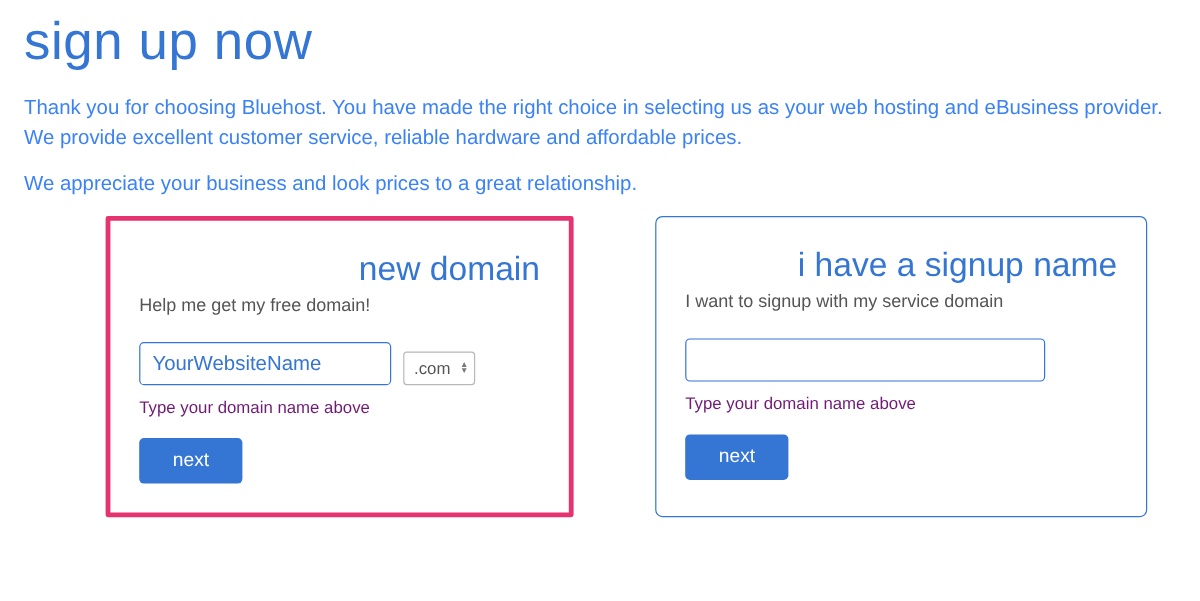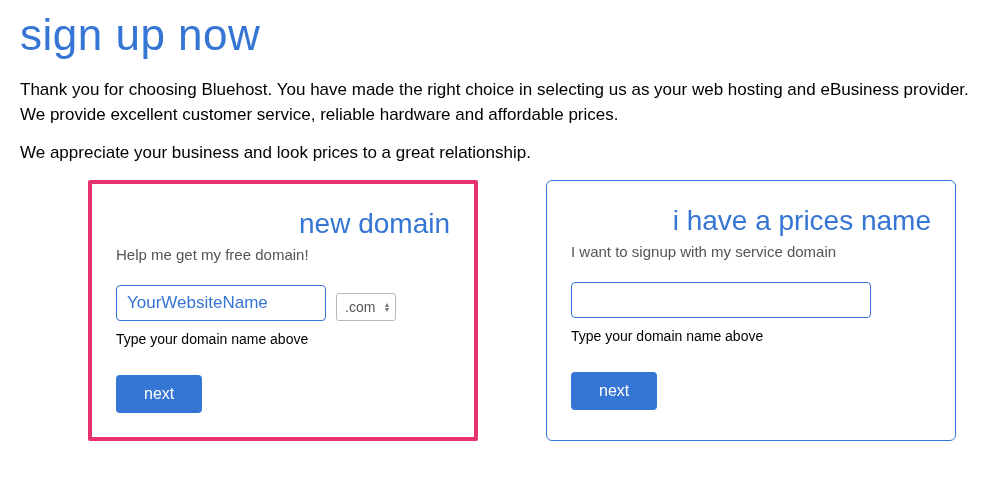--- a/index.html
+++ b/index.html
@@ -15,21 +15,21 @@
       font-weight: 300;
     }
     .page-title {
       color: #3575d3;
       font-size: 44px;
       font-weight: 300;
       margin-bottom: 18px;
       letter-spacing: 0.5px;
     }
     .intro-text {
-      color: #000000;
+      color: #3b82f6;
       font-size: 17px;
       line-height: 1.45;
       margin-bottom: 14px;
       font-weight: 300;
     }
     .cards-row {
       display: flex;
       gap: 68px;
       margin-top: 8px;
       padding-left: 68px;
@@ -112,23 +112,23 @@
       right: 5px;
       top: 50%;
       transform: translateY(-50%);
       display: flex;
       flex-direction: column;
       line-height: 5px;
       font-size: 7px;
       color: #777;
     }
     .hint-text {
-      color: #000000;
+      color: #701a75;
       font-size: 14px;
-      margin-bottom: 28px;
+      margin-bottom: 18px;
       font-weight: 300;
     }
     .next-button {
       background: #3575d3;
       color: #fff;
       border: none;
       border-radius: 4px;
       padding: 10px 28px;
       font-size: 16px;
       cursor: pointer;
@@ -159,21 +159,21 @@
             <span>▼</span>
           </span>
         </div>
       </div>
       <p class="hint-text">Type your domain name above</p>
       <button class="next-button">next</button>
     </div>
   </div>
 
   <div class="card card-existing">
-    <h2 class="card-title">i have a prices name</h2>
+    <h2 class="card-title">i have a signup name</h2>
     <p class="card-subtitle">I want to signup with my service domain</p>
     <div class="input-row">
       <input type="text" class="domain-input existing" value="" style="">
     </div>
     <p class="hint-text">Type your domain name above</p>
     <button class="next-button">next</button>
   </div>
 
 </div>
 

